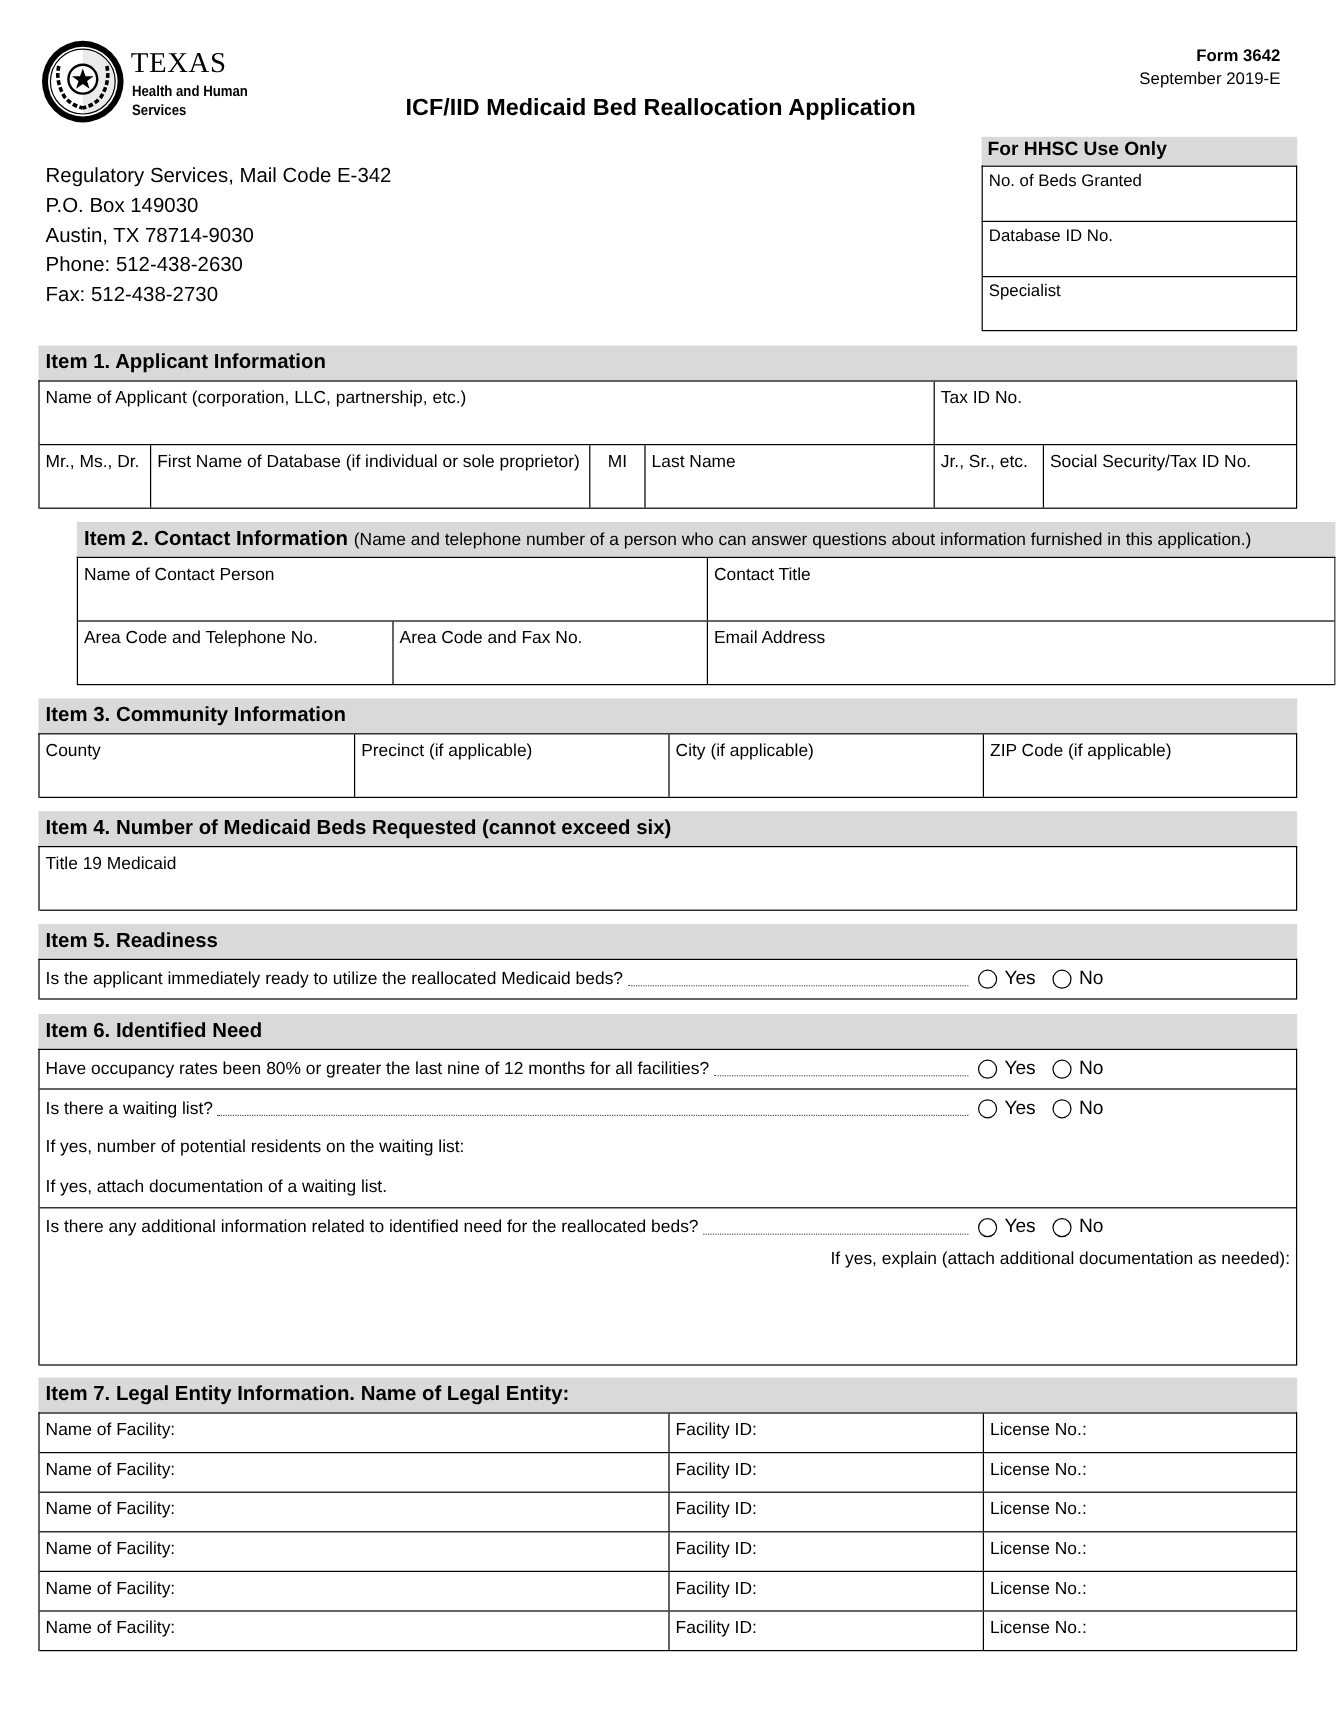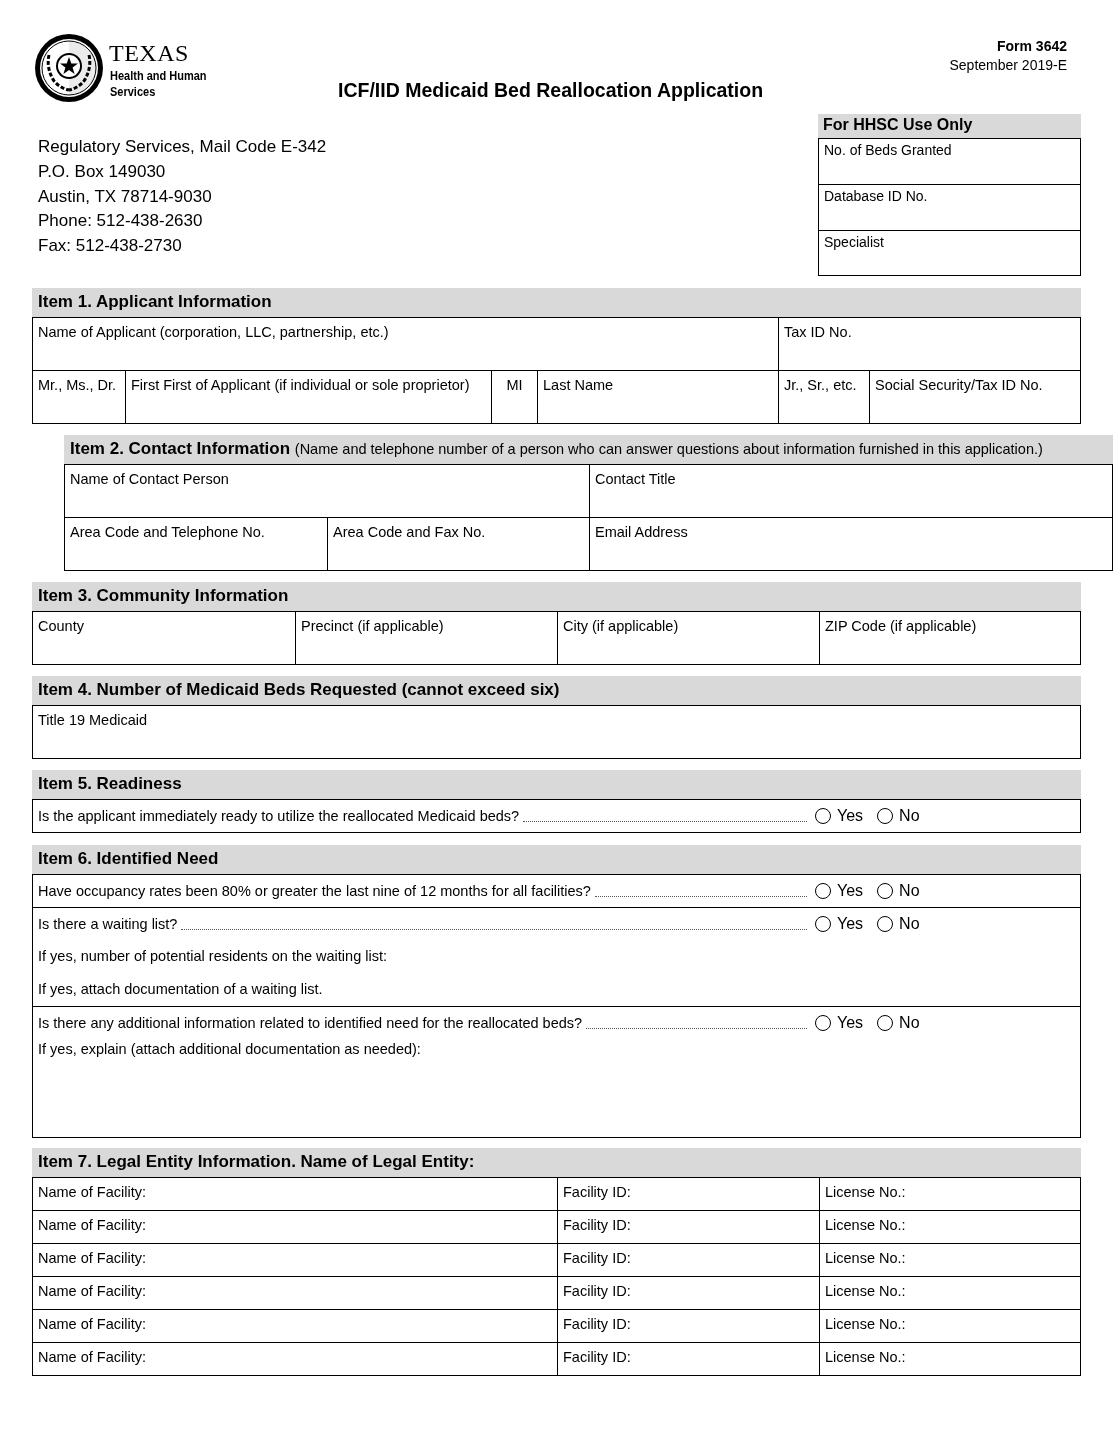--- a/index.html
+++ b/index.html
@@ -82,21 +82,21 @@
 
 <div class="section" style="top:288px;">
   <div class="sec-head">Item 1. Applicant Information</div>
   <div class="grid">
     <div class="row" style="height:53px;">
       <div class="cell" style="width:745px;">Name of Applicant (corporation, LLC, partnership, etc.)</div>
       <div class="cell" style="flex:1;">Tax ID No.</div>
     </div>
     <div class="row" style="height:53px;">
       <div class="cell" style="width:92px;">Mr., Ms., Dr.</div>
-      <div class="cell" style="width:366px;">First First of Applicant (if individual or sole proprietor)</div>
+      <div class="cell" style="width:366px;">First Name of Database (if individual or sole proprietor)</div>
       <div class="cell center" style="width:46px;">MI</div>
       <div class="cell" style="width:241px;">Last Name</div>
       <div class="cell" style="width:91px;">Jr., Sr., etc.</div>
       <div class="cell" style="flex:1;">Social Security/Tax ID No.</div>
     </div>
   </div>
 </div>
 
 <div class="section" style="top:435px;margin-left:32px;">
   <div class="sec-head">
@@ -189,21 +189,21 @@
             </label>
           <label class="radio">
               <span class="circ"></span>
               <span>No</span>
             </label>
         </div>
       </div>
       <div class="plain-line">If yes, number of potential residents on the waiting list:</div>
       <div class="plain-line">If yes, attach documentation of a waiting list.</div>
     </div>
-    <div class="row" style="flex-direction:column; height:131px;">
+    <div class="row" style="flex-direction:column; height:131px;text-align:right;">
       <div class="q-row">
         <span class="q-text">Is there any additional information related to identified need for the reallocated beds?</span>
         <span class="dots"></span>
         <div class="radio-group">
           <label class="radio">
               <span class="circ"></span>
               <span>Yes</span>
             </label>
           <label class="radio">
               <span class="circ"></span>

